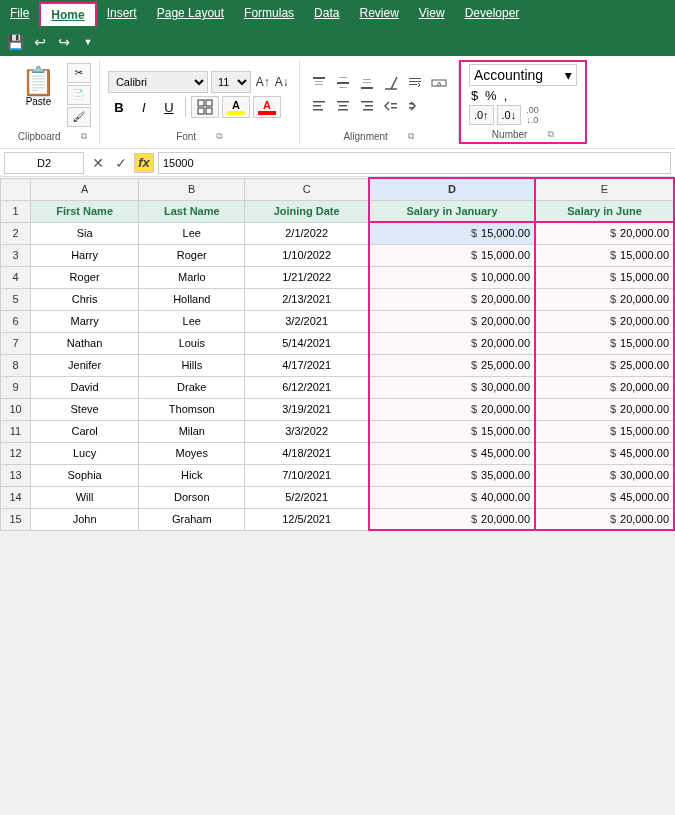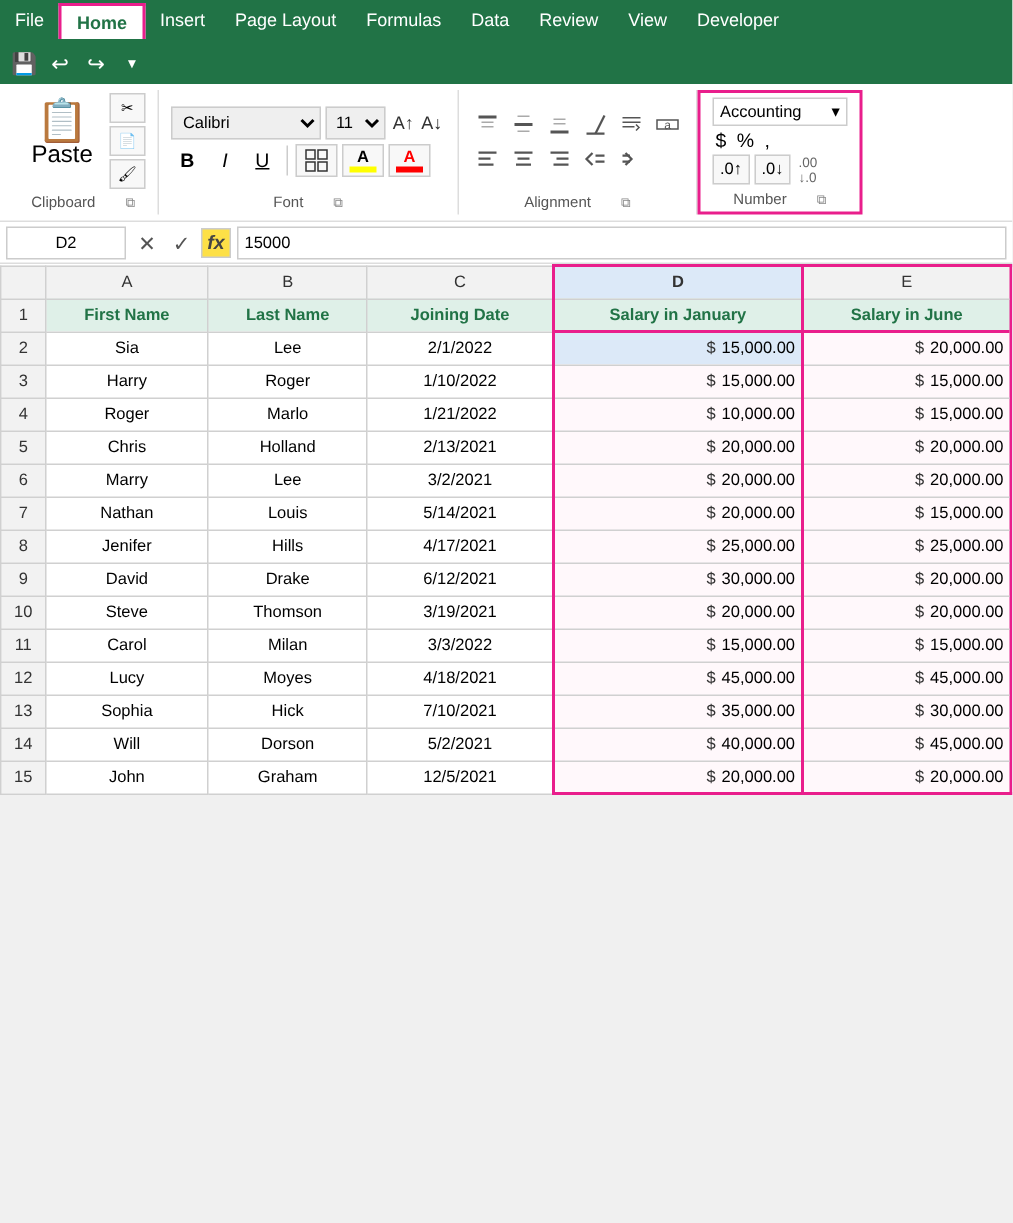--- a/index.html
+++ b/index.html
@@ -1,18 +1,18 @@
 <!DOCTYPE html>
 <html><head>
   <meta charset="utf-8">
   <style>
     * { box-sizing: border-box; margin: 0; padding: 0; }
     body { font-family: 'Segoe UI', Arial, sans-serif; font-size: 12px; background: #f0f0f0; width: 675px; overflow-x: hidden; }
     .menu-bar { display: flex; background: #217346; color: white; font-size: 12px; padding: 2px 0; }
-    .menu-bar span { padding: 4px 10px; cursor: pointer; }
+    .menu-bar span { padding: 4px 10px; cursor: pointer; text-decoration: underline; }
     .menu-bar span.active { background: white; color: #217346; border: 2px solid #e91e8c; border-bottom: none; font-weight: bold; }
 
     .ribbon-content { display: flex; background: #fff; padding: 4px 6px; border-bottom: 1px solid #ddd; align-items: stretch; min-height: 90px; }
 
     .ribbon-group { display: flex; flex-direction: column; align-items: center; padding: 2px 8px; border-right: 1px solid #ddd; min-width: 60px; }
     .ribbon-group:last-child { border-right: none; }
     .ribbon-group-label { font-size: 10px; color: #555; margin-top: auto; padding-top: 4px; display: flex; align-items: center; gap: 20px; }
     .ribbon-group-content { display: flex; flex-wrap: wrap; align-items: center; gap: 2px; flex: 1; }
 
     
@@ -36,21 +36,21 @@
     .separator { width: 1px; height: 20px; background: #ccc; margin: 0 2px; }
     .border-btn { width: 28px; height: 22px; border: 1px solid #ccc; background: #f8f8f8; cursor: pointer; font-size: 10px; display: flex; align-items: center; justify-content: center; }
 
     
     .align-area { display: flex; flex-direction: column; gap: 3px; }
     .align-row { display: flex; gap: 2px; }
     .align-btn { width: 22px; height: 20px; border: 1px solid transparent; cursor: pointer; background: none; display: flex; align-items: center; justify-content: center; }
 
     
     .number-area { display: flex; flex-direction: column; gap: 2px; }
-    .number-format-box { border: 1px solid #ccc; padding: 2px 4px; font-size: 11px; width: 90px; display: flex; align-items: center; justify-content: space-between; cursor: pointer; }
+    .number-format-box { border: 1px solid #ccc; padding: 2px 4px; font-size: 14px; width: 108px; display: flex; align-items: center; justify-content: space-between; cursor: pointer; }
     .number-symbols { display: flex; gap: 3px; font-size: 13px; }
     .number-symbol { cursor: pointer; padding: 0 2px; }
     .number-decimals { display: flex; gap: 3px; font-size: 10px; }
     .decimal-btn { border: 1px solid #ccc; background: #f8f8f8; padding: 1px 4px; cursor: pointer; font-size: 11px; }
 
     
     .formula-bar { display: flex; align-items: center; background: #fff; padding: 3px 4px; border-bottom: 1px solid #ddd; gap: 4px; height: 28px; }
     .cell-ref { width: 80px; height: 22px; border: 1px solid #ccc; font-size: 11px; padding: 2px 4px; text-align: center; }
     .formula-btns { display: flex; gap: 3px; }
     .formula-btn { width: 20px; height: 20px; border: 1px solid transparent; background: none; cursor: pointer; font-size: 14px; color: #555; display: flex; align-items: center; justify-content: center; }
@@ -100,21 +100,21 @@
   <button class="qa-btn" style="font-size:9px;">▼</button>
 </div>
 
 <div class="ribbon-content">
 
   <div class="ribbon-group">
     <div class="ribbon-group-content">
       <div class="clipboard-area">
         <div class="paste-btn">
           <div style="font-size:28px; color:#217346; line-height:1;">📋</div>
-          <span style="font-size:16px;text-align:right;">Paste</span>
+          <span style="font-size:10px;text-align:right;">Paste</span>
         </div>
         <div class="small-btns">
           <button class="small-btn">✂</button>
           <button class="small-btn">📄</button>
           <button class="small-btn">🖌</button>
         </div>
       </div>
     </div>
     <div class="ribbon-group-label">
       <span>Clipboard</span>

